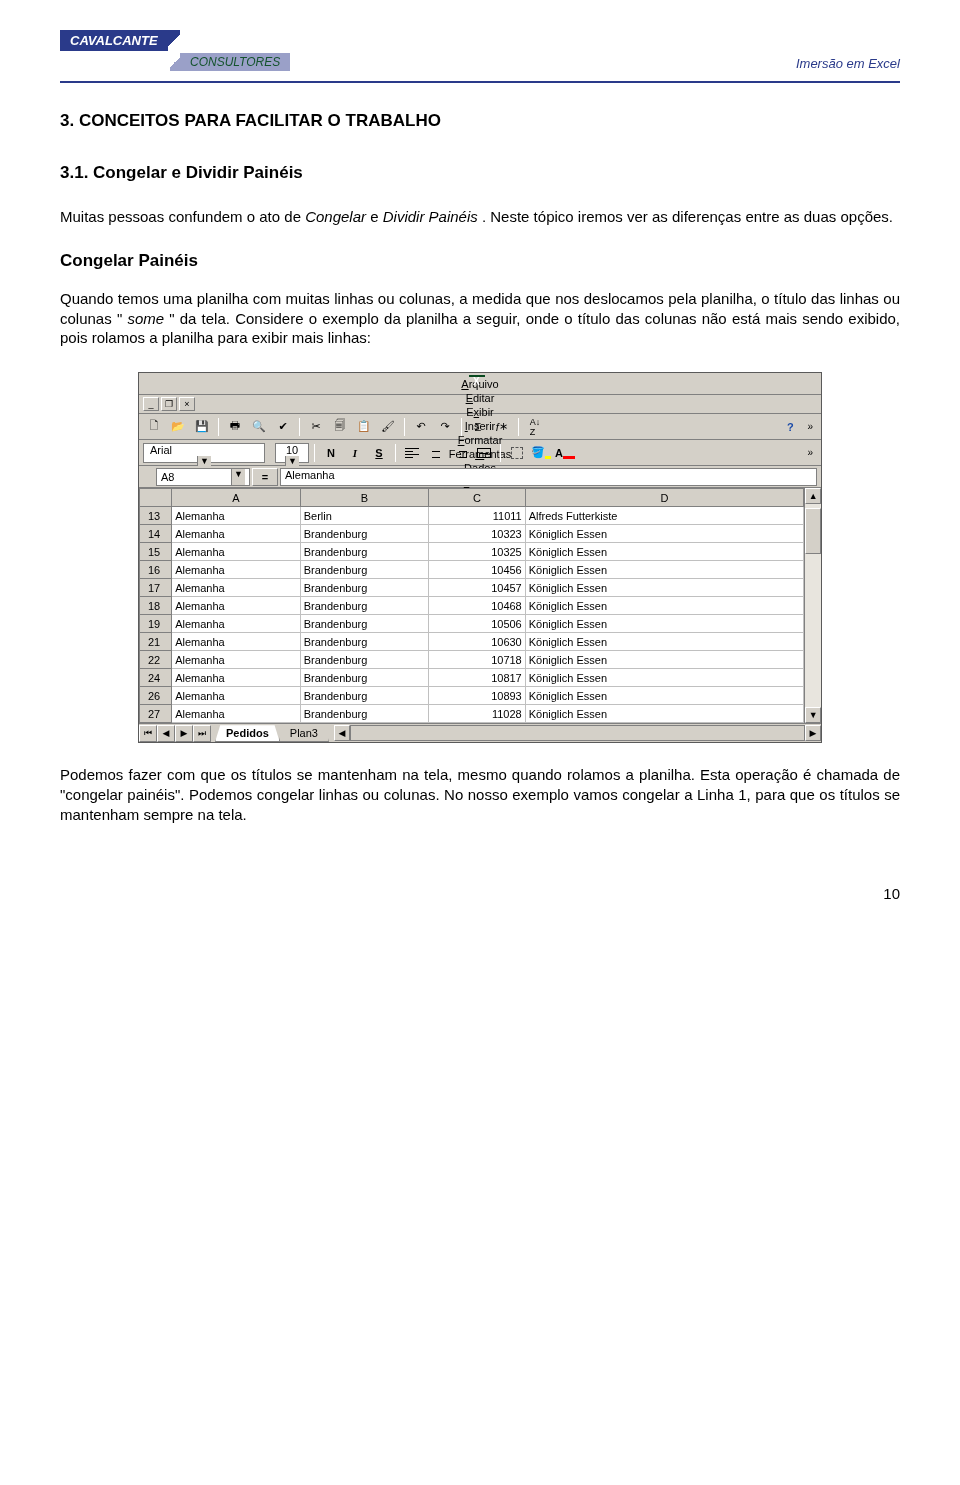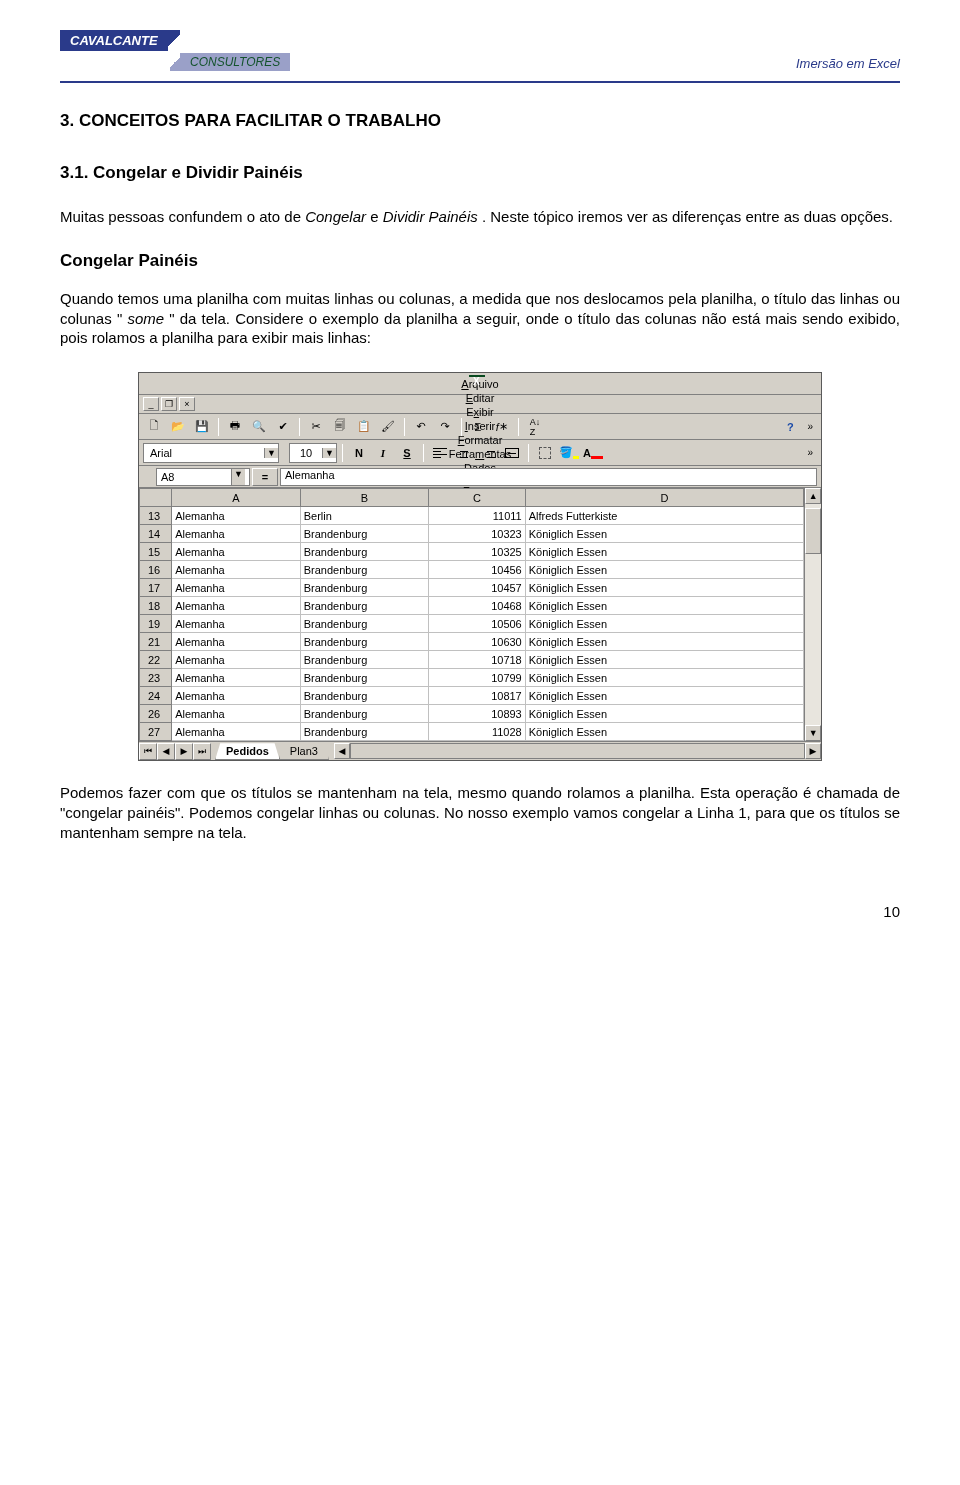--- a/index.html
+++ b/index.html
@@ -164,20 +164,21 @@
     border-right: 1px solid #fff;
   }
   .tb-spacer { flex: 1; }
   .tb-chevron { font-size: 10px; padding: 0 4px; }
   .font-combo {
     display: flex;
     align-items: center;
     background: #fff;
     border: 1px solid #808080;
     height: 20px;
+    flex-direction: column;
   }
   .font-combo .sel {
     padding: 0 6px;
     min-width: 120px;
   }
   .font-combo .dd {
     width: 14px;
     text-align: center;
     background: #d4d0c8;
     border-left: 1px solid #808080;
@@ -606,27 +607,20 @@
             <td>Königlich Essen</td>
           </tr>
           <tr>
             <td class="rowhdr">22</td>
             <td>Alemanha</td>
             <td>Brandenburg</td>
             <td class="num-cell">10718</td>
             <td>Königlich Essen</td>
           </tr>
           <tr>
-            <td class="rowhdr">23</td>
-            <td>Alemanha</td>
-            <td>Brandenburg</td>
-            <td class="num-cell">10799</td>
-            <td>Königlich Essen</td>
-          </tr>
-          <tr>
             <td class="rowhdr">24</td>
             <td>Alemanha</td>
             <td>Brandenburg</td>
             <td class="num-cell">10817</td>
             <td>Königlich Essen</td>
           </tr>
           <tr>
             <td class="rowhdr">26</td>
             <td>Alemanha</td>
             <td>Brandenburg</td>

